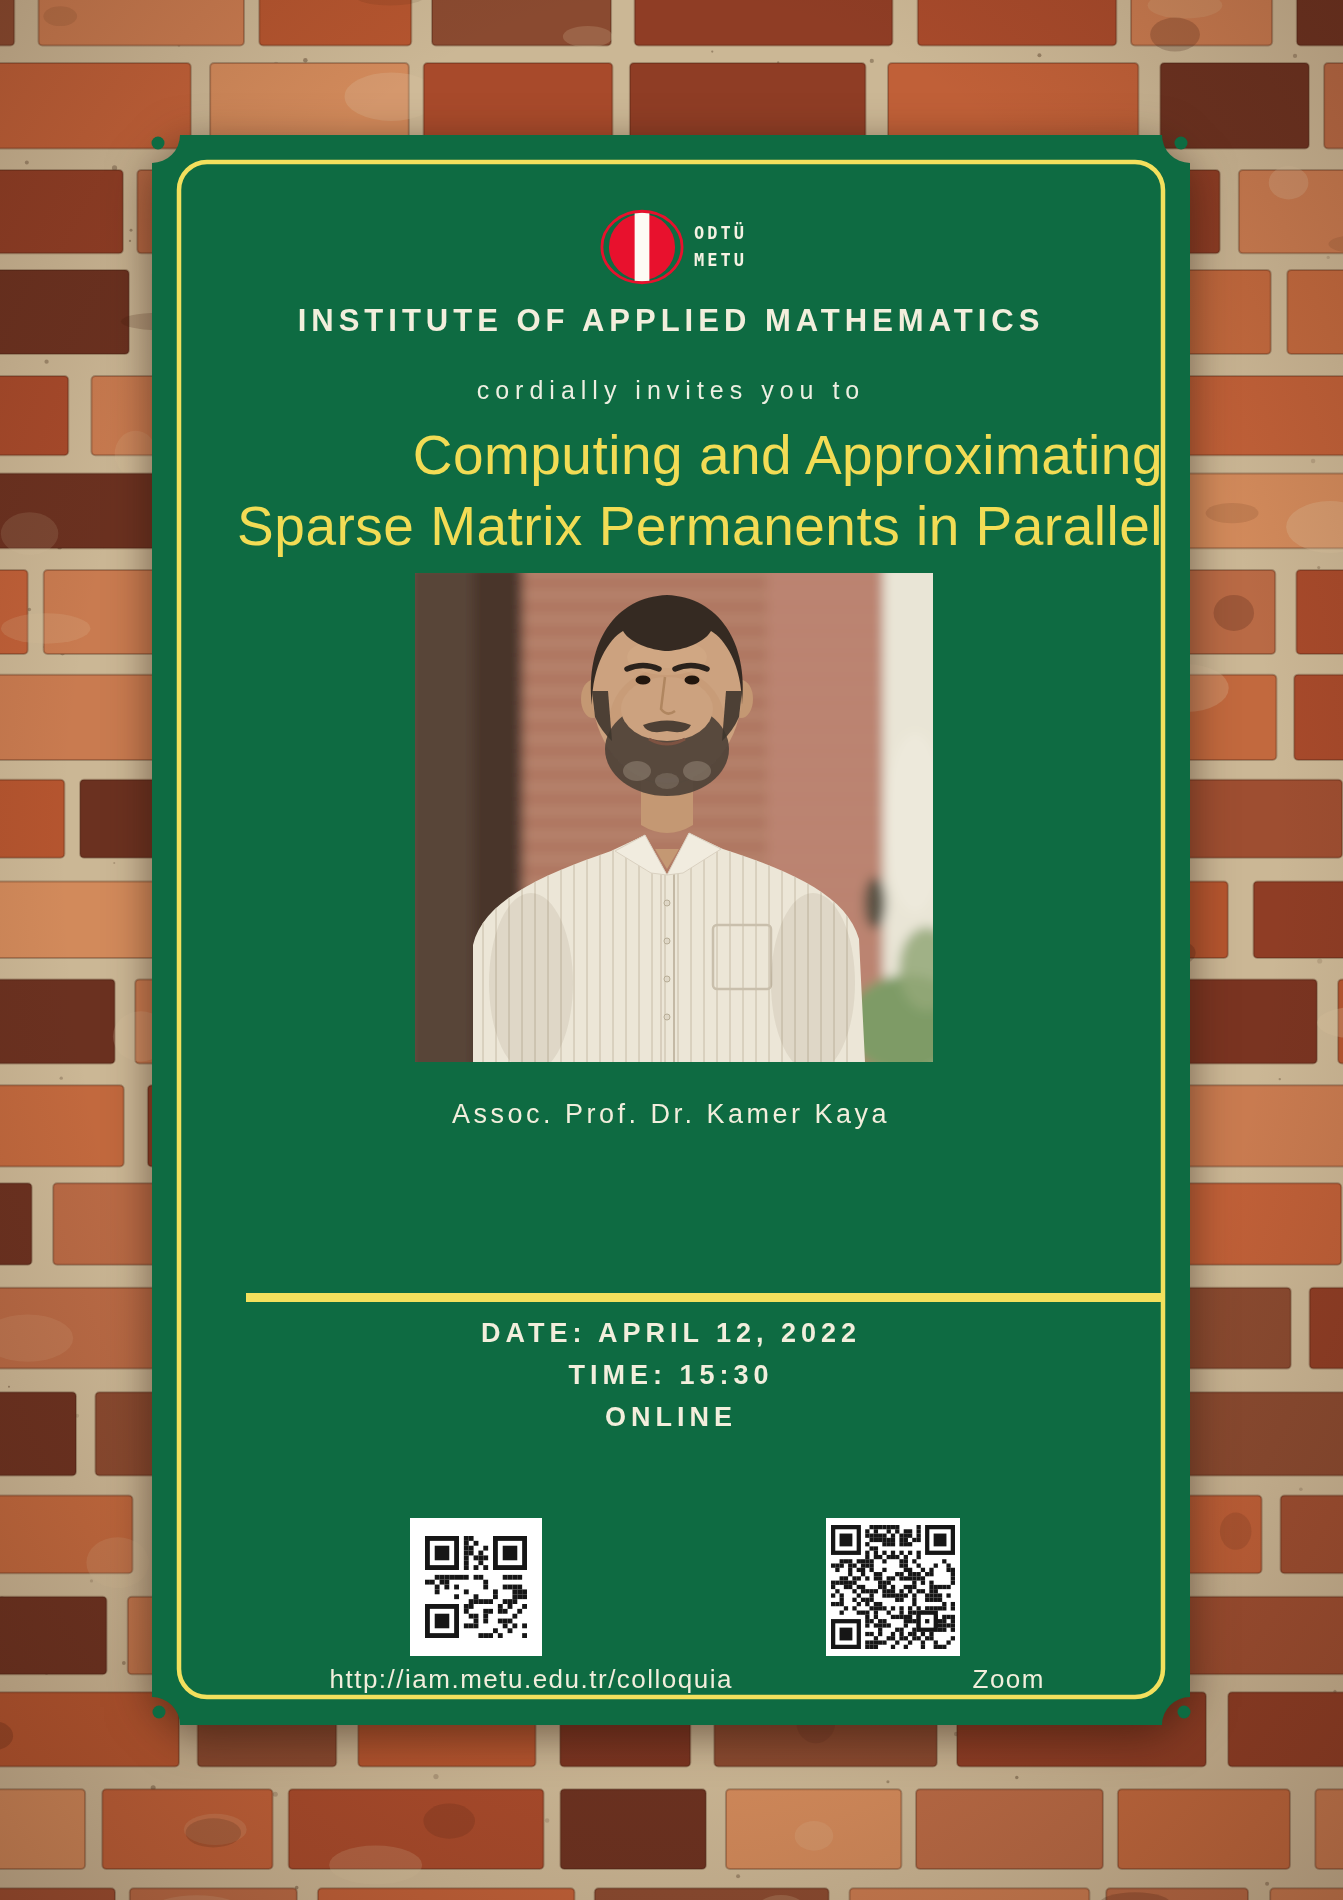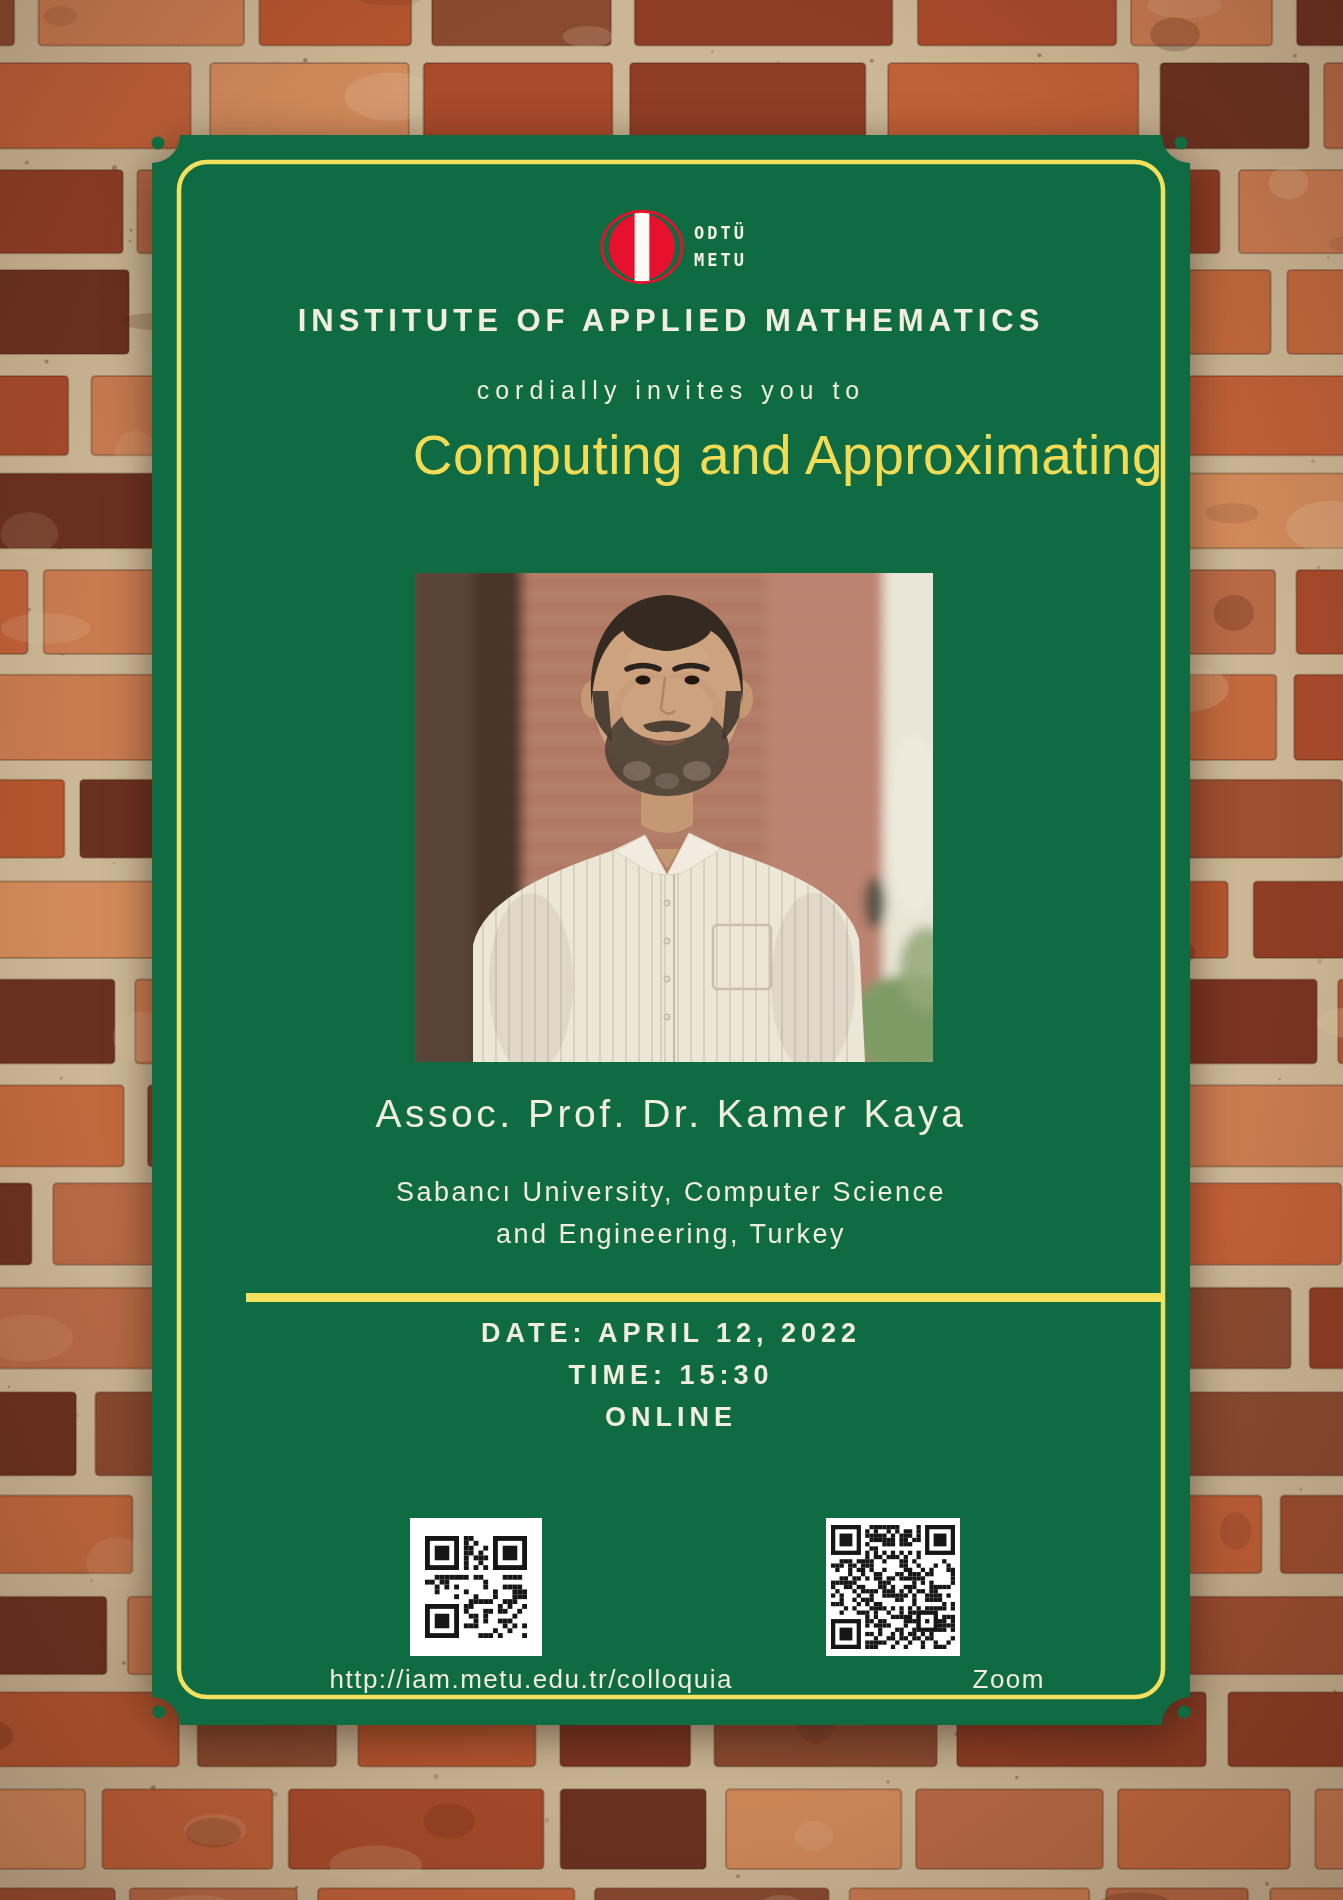--- a/index.html
+++ b/index.html
@@ -18,21 +18,21 @@
   }
   .stage svg{display:block;}
   #bricks,#posterSvg{position:absolute;left:0;top:0;}
   .ptext{
     position:absolute;left:179px;width:984px;text-align:center;
     color:var(--text_cream);
   }
   .institute{top:303px;font-size:31px;font-weight:700;letter-spacing:5px;line-height:36px;}
   .invite{top:375px;font-size:25px;font-weight:400;letter-spacing:6px;line-height:30px;color:#ECEFE1;}
   .title{top:420px;font-size:55px;font-weight:400;line-height:71px;color:var(--title_yellow);letter-spacing:0.5px;text-align:right;}
-  .speaker{top:1096px;font-size:39px;letter-spacing:3.5px;line-height:36px;}
+  .speaker{top:1096px;font-size:27px;letter-spacing:3.5px;line-height:36px;}
   .affil{top:1171px;font-size:27px;letter-spacing:2.5px;line-height:42px;}
   .datetime{top:1312px;font-size:27px;font-weight:700;letter-spacing:5px;line-height:42px;}
   .info{top:1462px;font-size:27px;letter-spacing:2px;line-height:30px;}
   .qr-label{top:1664px;font-size:26px;letter-spacing:1.5px;line-height:30px;color:var(--text_cream);position:absolute;text-align:right;}
   .url-label{left:219px;width:514px;}
   .zoom-label{left:745px;width:300px;}
   .logo{position:absolute;left:598px;top:208px;display:flex;align-items:center;gap:8px;}
   .logo-text{color:#F5F2E3;font-weight:700;font-size:17px;line-height:27px;letter-spacing:3px;font-family:"DejaVu Sans Mono","Liberation Mono",monospace;}
   .qr-box{position:absolute;background:#fff;}
   #qr1{left:410px;top:1518px;width:132px;height:138px;}
@@ -818,20 +818,21 @@
     <div class="logo-text">
       <div>ODTÜ</div>
       <div>METU</div>
     </div>
   </div>
 
   <div class="ptext invite">cordially invites you to</div>
   <div class="ptext institute">INSTITUTE OF APPLIED MATHEMATICS</div>
   <div class="ptext title">
     <div>Computing and Approximating</div>
+    <div>Sparse Matrix Permanents in Parallel</div>
   </div>
 
   <svg class="photo" viewBox="0 0 518 489">
     <defs>
       <filter id="bgblur" x="-15%" y="-15%" width="130%" height="130%">
           <feGaussianBlur stdDeviation="5.5"></feGaussianBlur>
         </filter>
       <filter id="soft" x="-15%" y="-15%" width="130%" height="130%">
           <feGaussianBlur stdDeviation="0.7"></feGaussianBlur>
         </filter>
@@ -940,24 +941,20 @@
       <path d="M 260,96 Q 276,89 292,96" stroke="#2B221B" stroke-width="5.5" fill="none" stroke-linecap="round"></path>
       <ellipse cx="228" cy="107" rx="7.5" ry="4.5" fill="#201711"></ellipse>
       <ellipse cx="277" cy="107" rx="7.5" ry="4.5" fill="#201711"></ellipse>
       <path d="M 250,104 L 246,136 Q 252,144 260,138" stroke="#B08660" stroke-width="2.5" fill="none"></path>
       <path d="M 228,152 Q 252,143 276,152 Q 272,162 252,158 Q 232,162 228,152 Z" fill="#3F352C" opacity="0.9"></path>
       <path d="M 234,166 Q 252,176 270,166" stroke="#7E5342" stroke-width="3" fill="none"></path>
     </g>
   </svg>
 
   <div class="ptext speaker">Assoc. Prof. Dr. Kamer Kaya</div>
-  <div class="ptext affil">
-    <div>Sabancı University, Computer Science</div>
-    <div>and Engineering, Turkey</div>
-  </div>
 
   <div class="ptext datetime">
     <div>DATE: APRIL 12, 2022</div>
     <div>TIME: 15:30</div>
     <div>ONLINE</div>
   </div>
 
 
   <div class="qr-box" id="qr1">
       <svg width="132" height="138">

